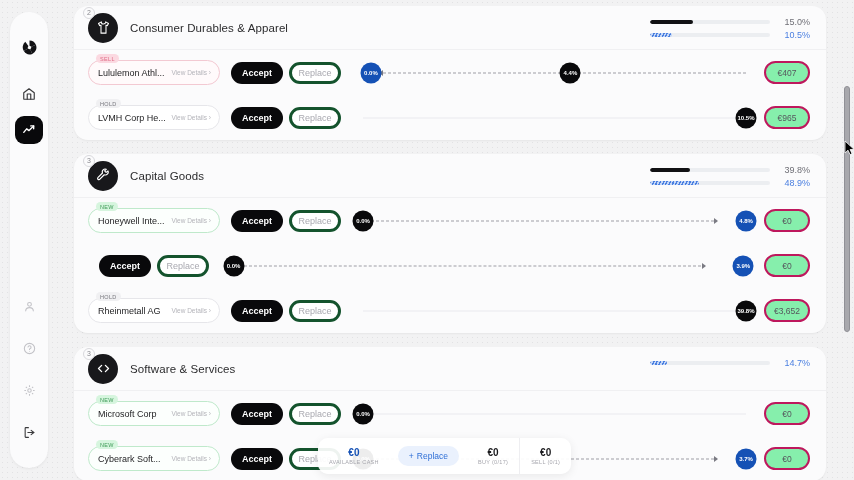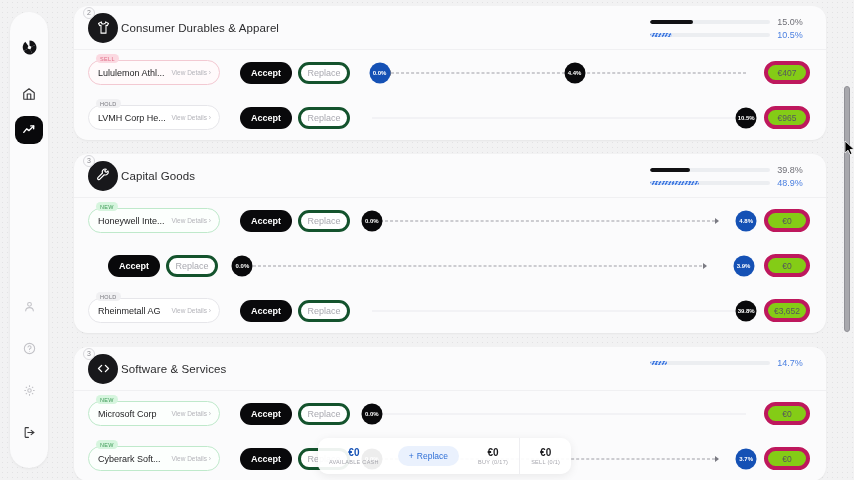--- a/index.html
+++ b/index.html
@@ -65,38 +65,38 @@
     display: flex; align-items: center; justify-content: center;
   }
   .sector-badge {
     position: absolute; top: -6px; left: -5px;
     width: 12px; height: 12px; border-radius: 50%;
     background: #fbfbfc; border: 1px solid #d8d8dc;
     color: #8a8a90; font-size: 7px;
     display: flex; align-items: center; justify-content: center;
   }
   .sector-name {
-    margin-left: 3px;
+    margin-left: 12px;
     font-size: 11.5px; color: #2c2c2e; letter-spacing: .1px;
   }
   .head-bars {
     position: absolute; right: 16px; top: 9px;
     width: 160px;
   }
   .barrow { display: flex; align-items: center; height: 13px; }
   .bartrack {
     flex: 1; height: 4px; border-radius: 2px; background: #eceef1;
     position: relative; overflow: hidden;
   }
   .barfill { position: absolute; left: 0; top: 0; height: 4px; border-radius: 2px; }
   .barfill.dark { background: #111114; }
   .barfill.blue {
     background: repeating-linear-gradient(115deg, #4a7fe0 0 1.4px, #c3d6f7 1.4px 3px);
   }
-  .barval { width: 40px; text-align: center; font-size: 9px; }
+  .barval { width: 40px; text-align: right; font-size: 9px; }
   .barval.dark { color: #6f6f76; }
   .barval.blue { color: #4a7fe0; }
 
   
   .row {
     height: 45px;
     display: flex; align-items: center;
     padding: 0 16px 0 14px;
     position: relative;
   }
@@ -119,21 +119,21 @@
   }
   .tag.sell { background: #fbd9e1; color: #e06b86; }
   .tag.new  { background: #d6f5de; color: #3f9b58; }
   .stock-name {
     font-size: 9px; color: #1e1e20; flex: 1;
     white-space: nowrap; overflow: hidden;
   }
   .view-details { font-size: 6.5px; color: #b4b4ba; white-space: nowrap; }
 
   .btn-accept {
-    margin-left: 20px;
+    margin-left: 11px;
     width: 52px; height: 22px; border-radius: 11px;
     background: #09090b; color: #fff;
     font-size: 9px; font-weight: bold;
     display: flex; align-items: center; justify-content: center;
     border: none; cursor: pointer;
     font-family: "Liberation Sans", sans-serif;
   }
   .btn-replace {
     margin-left: 6px;
     width: 52px; height: 22px; border-radius: 11px;
@@ -170,21 +170,21 @@
     position: absolute; top: 50%; transform: translate(-50%,-50%);
     width: 21px; height: 21px; border-radius: 50%;
     display: flex; align-items: center; justify-content: center;
     font-size: 6px; font-weight: bold; color: #fff;
     cursor: grab;
   }
   .knob.dark { background: #09090b; }
   .knob.blue { background: #1551b5; }
   .amount {
     width: 46px; height: 23px; border-radius: 12px;
-    border: 4px solid #be185d; background: #84cc16;
+    border: 2px solid #be185d; background: #86efac;
     display: flex; align-items: center; justify-content: center;
     font-size: 8.5px; color: #56565d;
   }
 
   
   .floatbar {
     position: absolute; left: 318px; bottom: 6px;
     height: 36px;
     background: rgba(255,255,255,.93);
     border-radius: 10px;

